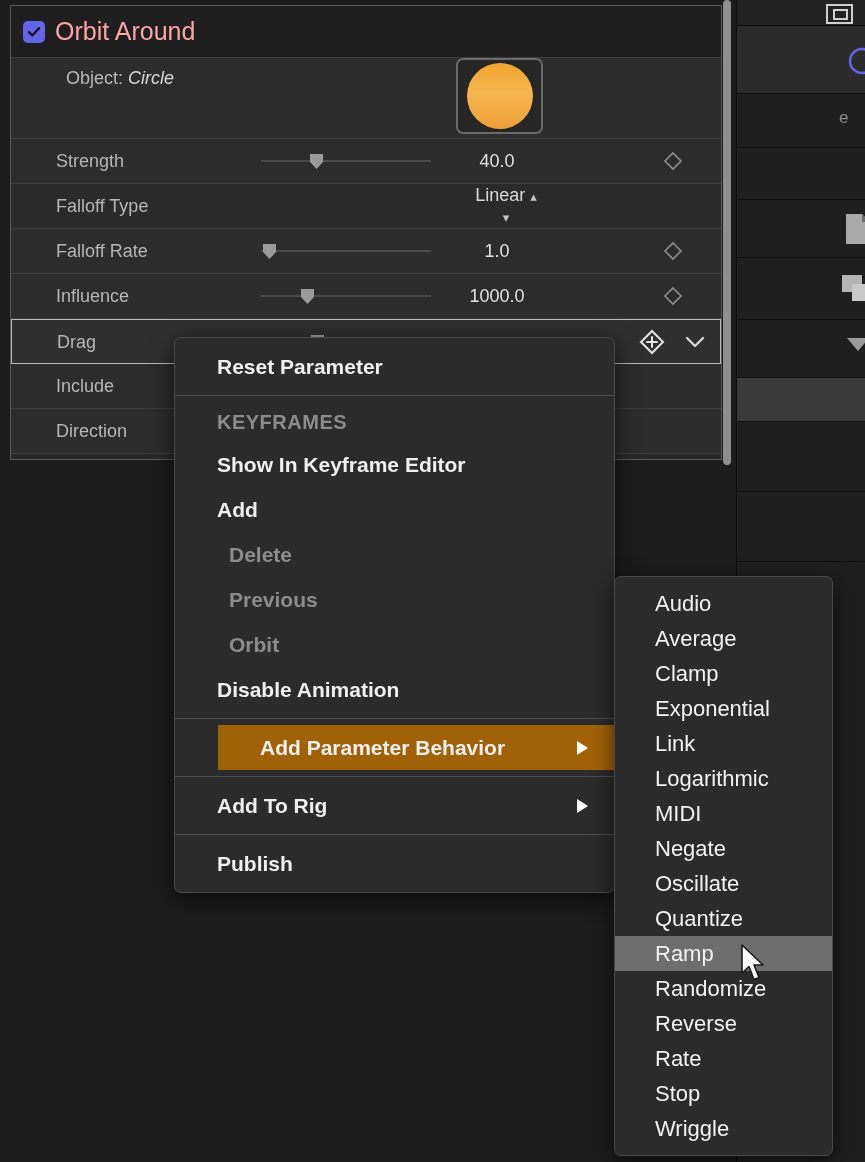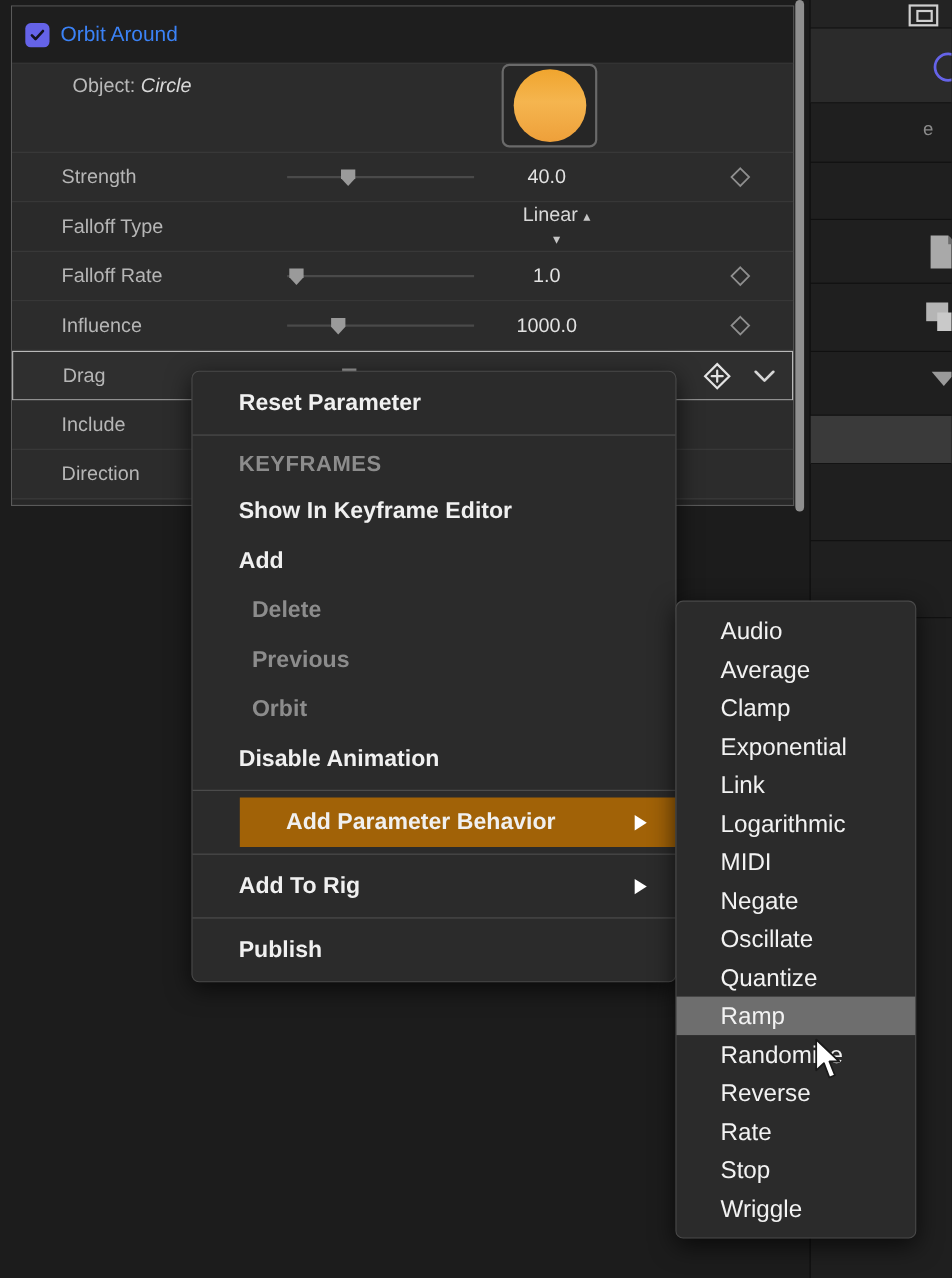--- a/index.html
+++ b/index.html
@@ -40,21 +40,21 @@
     position: relative; height: 52px; background: #1e1e1e;
     display: flex; align-items: center; padding-left: 12px;
     border-bottom: 1px solid #3c3c3c;
   }
   .chk {
     width: 22px; height: 22px; border-radius: 5px; background: #6563e8;
     display: flex; align-items: center; justify-content: center; margin-right: 10px;
     flex: none;
   }
   .chk svg { display: block; }
-  .insp-title-text { color: #3b82f6; font-size: 19px; }
+  .insp-title-text { color: #fca5a5; font-size: 25px; }
 
   .obj-row {
     position: relative; height: 81px; background: #2c2c2c;
     border-bottom: 1px solid #3c3c3c;
   }
   .obj-label {
     position: absolute; left: 55px; top: 10px;
     color: #b9b9b9; font-size: 18px;
   }
   .obj-label i { font-style: italic; color: #d8d8d8; }
@@ -97,21 +97,21 @@
   .mi {
     position: relative; height: 45px; display: flex; align-items: center;
     padding-left: 42px; color: #f0f0f0; font-size: 21px; white-space: nowrap;
   }
   .mi.dim { color: #8c8c8c; margin-left: 12px; }
   .mi.hdr { color: #8c8c8c; font-size: 20px; height: 40px; letter-spacing: 0.5px; }
   .mi.hl { background: #a16207; margin-left: 43px; }
   .mi .arrow { position: absolute; right: 24px; top: 50%; transform: translateY(-50%); }
   .sep { height: 1px; background: #4f4f4f; margin: 6px 0; }
 
-  #sub-menu { left: 614px; top: 546px; width: 219px; padding: 9px 0; }
+  #sub-menu { left: 614px; top: 576px; width: 219px; padding: 9px 0; }
   .sub-mi {
     height: 35px; display: flex; align-items: center;
     padding-left: 40px; color: #f2f2f2; font-size: 22px; white-space: nowrap;
   }
   .sub-mi.hl { background: #6e6e6e; }
 
   .cursor { position: absolute; left: 740px; top: 944px; pointer-events: none; }
 </style>
 </head>
 <body>

